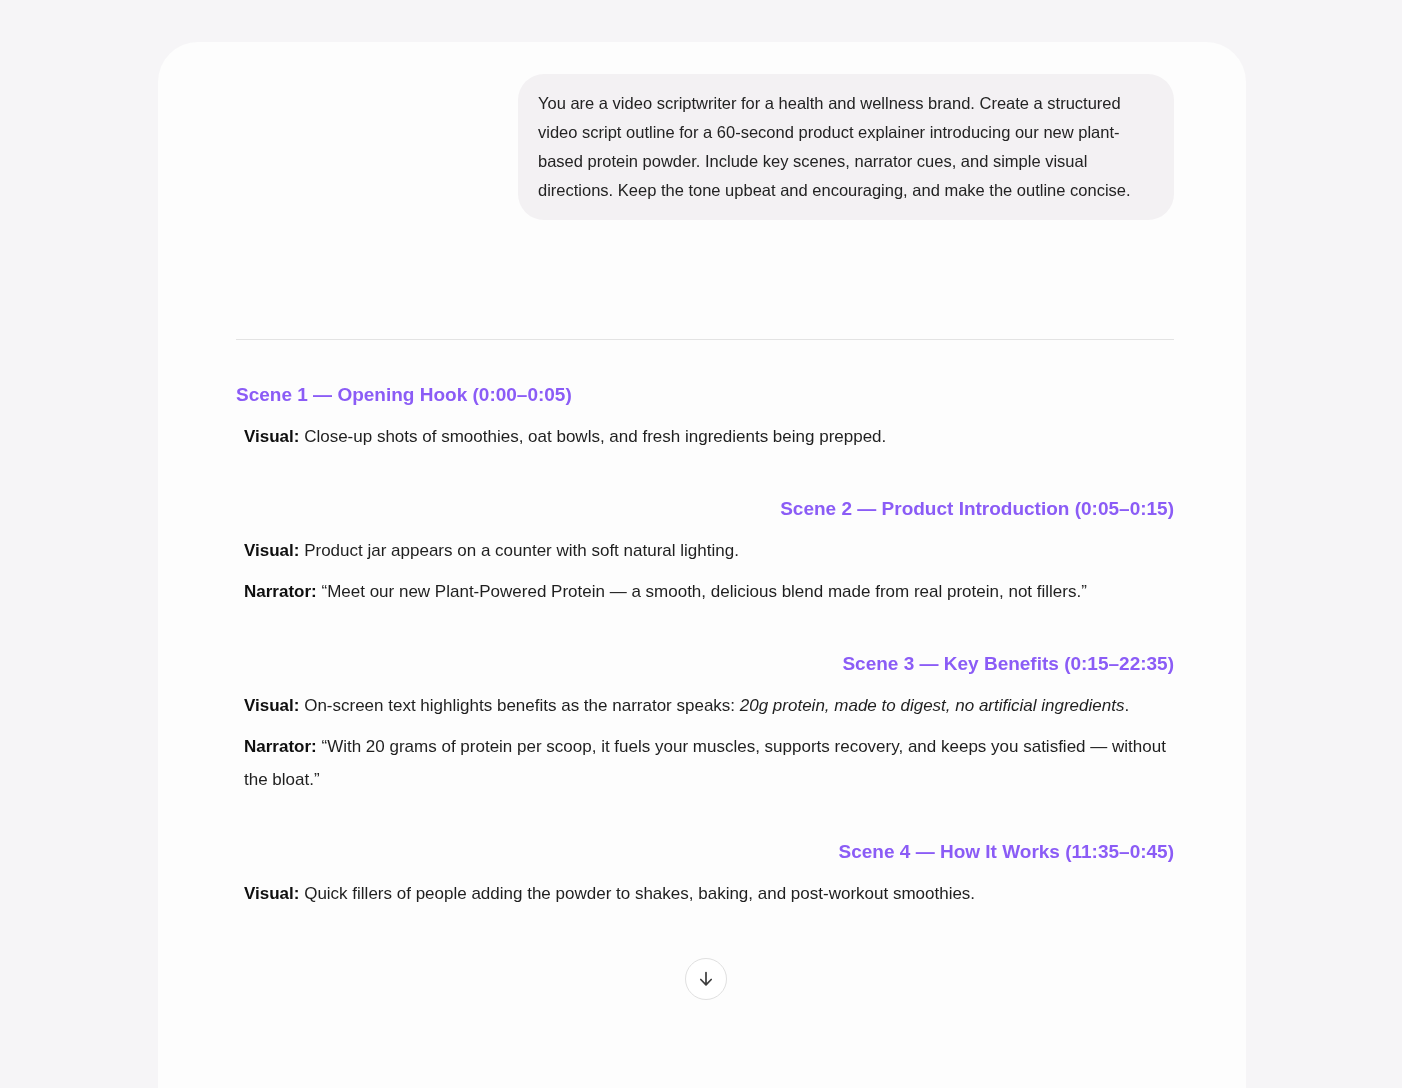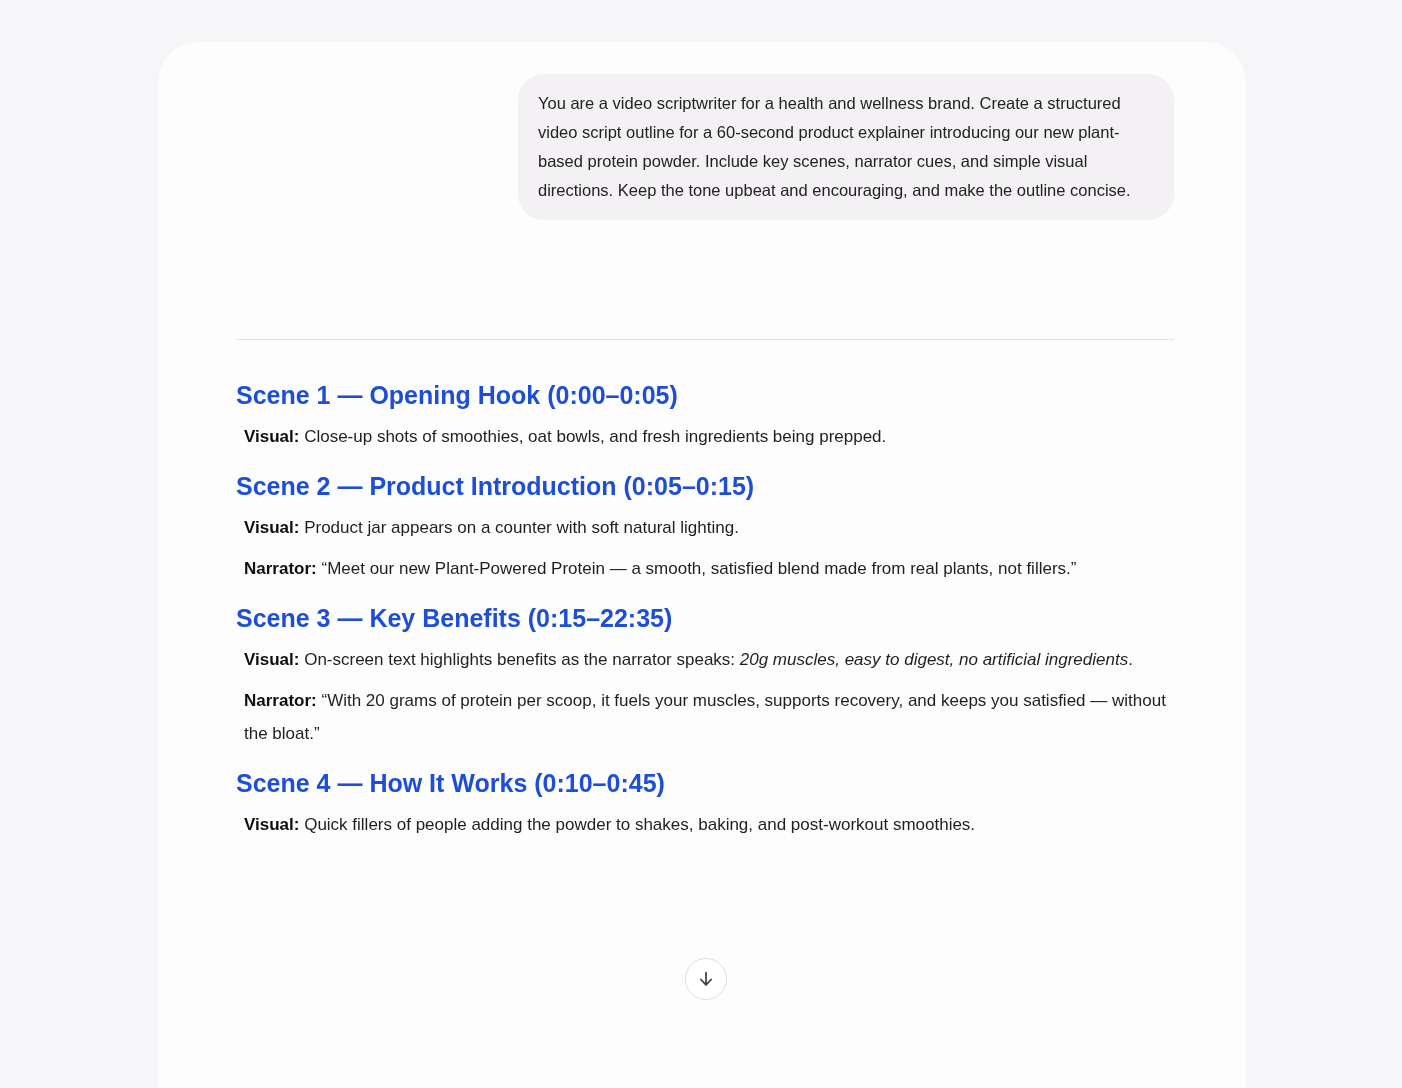--- a/index.html
+++ b/index.html
@@ -45,26 +45,26 @@
   }
   .response { margin-top: 43px; color: #1f1f1f; }
   .response-title {
     font-size: 22px;
     line-height: 28px;
     font-weight: 700;
     color: #0f0f0f;
     margin: 0 0 26px 0;
   }
   .scene { margin: 0; }
-  .scene + .scene .scene-heading { margin-top: 21px; }
+  .scene + .scene .scene-heading { margin-top: 44px; text-align: right; }
   .scene-heading {
-    font-size: 25px;
+    font-size: 19px;
     line-height: 24px;
     font-weight: 700;
-    color: #1d4ed8;
+    color: #8b5cf6;
     margin: 0 0 13px 0;
   }
   .scene-line {
     font-size: 17px;
     line-height: 33px;
     margin: 8px;
     color: #1f1f1f;
   }
   .scene-line strong { font-weight: 700; color: #0f0f0f; }
   .scene-line em { font-style: italic; }
@@ -101,29 +101,29 @@
 
       <div class="response">
         <div id="scenes">
             <section class="scene">
               <h3 class="scene-heading">Scene 1 — Opening Hook (0:00–0:05)</h3>
               <p class="scene-line"><strong>Visual:</strong><span> Close-up shots of smoothies, oat bowls, and fresh ingredients being prepped.</span></p>
             </section>
             <section class="scene">
               <h3 class="scene-heading">Scene 2 — Product Introduction (0:05–0:15)</h3>
               <p class="scene-line"><strong>Visual:</strong><span> Product jar appears on a counter with soft natural lighting.</span></p>
-              <p class="scene-line"><strong>Narrator:</strong><span> “Meet our new Plant-Powered Protein — a smooth, satisfied blend made from real plants, not fillers.”</span></p>
+              <p class="scene-line"><strong>Narrator:</strong><span> “Meet our new Plant-Powered Protein — a smooth, delicious blend made from real protein, not fillers.”</span></p>
             </section>
             <section class="scene">
               <h3 class="scene-heading">Scene 3 — Key Benefits (0:15–22:35)</h3>
-              <p class="scene-line"><strong>Visual:</strong><span> On-screen text highlights benefits as the narrator speaks: </span><em>20g muscles, easy to digest, no artificial ingredients</em><span>.</span></p>
+              <p class="scene-line"><strong>Visual:</strong><span> On-screen text highlights benefits as the narrator speaks: </span><em>20g protein, made to digest, no artificial ingredients</em><span>.</span></p>
               <p class="scene-line"><strong>Narrator:</strong><span> “With 20 grams of protein per scoop, it fuels your muscles, supports recovery, and keeps you satisfied — without the bloat.”</span></p>
             </section>
             <section class="scene">
-              <h3 class="scene-heading">Scene 4 — How It Works (0:10–0:45)</h3>
+              <h3 class="scene-heading">Scene 4 — How It Works (11:35–0:45)</h3>
               <p class="scene-line"><strong>Visual:</strong><span> Quick fillers of people adding the powder to shakes, baking, and post-workout smoothies.</span></p>
             </section>
           </div>
       </div>
 
     </div>
   </div>
 
   <button class="scroll-btn">
     <span>

